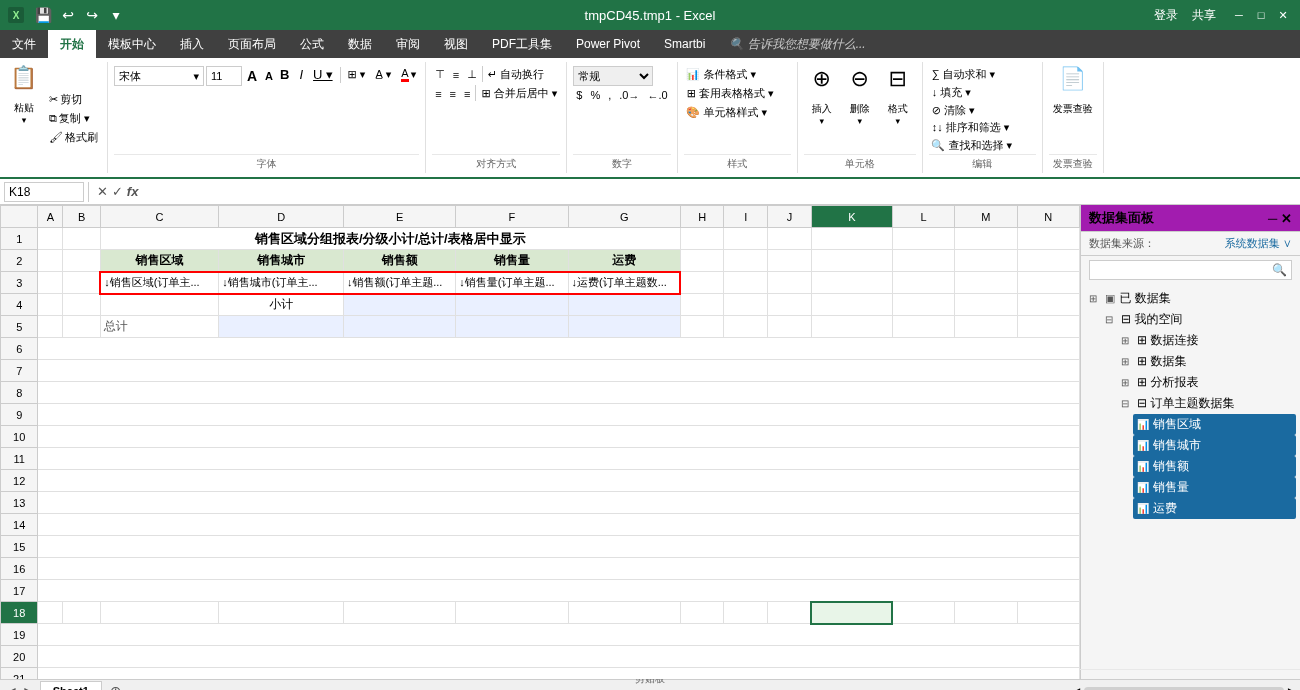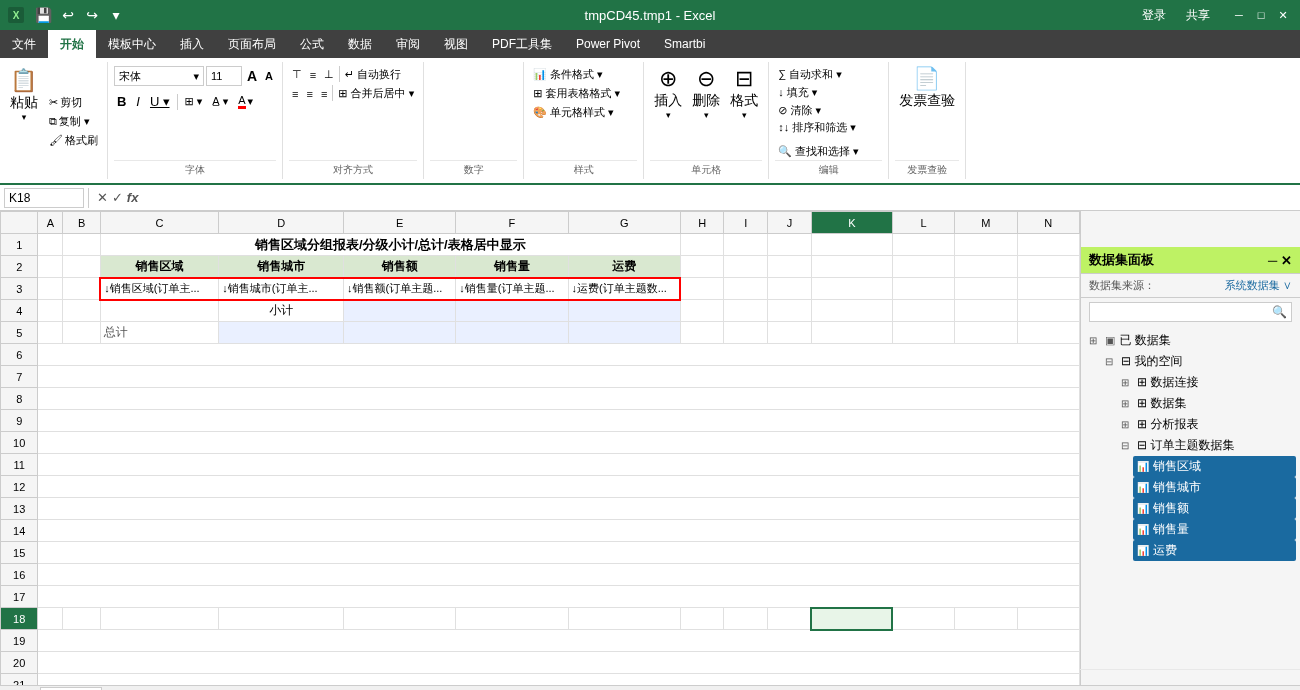--- a/index.html
+++ b/index.html
@@ -10,21 +10,21 @@
       height: 30px;
       background: #217346;
       display: flex;
       align-items: center;
       justify-content: space-between;
       padding: 0 8px;
       color: white;
     }
     .title-bar-left { display: flex; align-items: center; gap: 6px; }
     .title-bar-center { position: absolute; left: 50%; transform: translateX(-50%); font-size: 13px; color: white; }
-    .title-bar-right { display: flex; align-items: center; gap: 20px; font-size: 12px; }
+    .title-bar-right { display: flex; align-items: center; gap: 14px; font-size: 12px; }
     .title-icon { width: 16px; height: 16px; background: #1a5c38; border-radius: 2px; display: flex; align-items: center; justify-content: center; font-size: 10px; color: #90ee90; font-weight: bold; }
     .window-controls { display: flex; gap: 4px; }
     .win-btn { width: 18px; height: 18px; display: flex; align-items: center; justify-content: center; font-size: 11px; color: white; cursor: pointer; }
     .ribbon-tabs { display: flex; background: #404040; height: 28px; }
     .ribbon-tab {
       padding: 0 12px;
       height: 28px;
       display: flex;
       align-items: center;
       color: white;
@@ -53,29 +53,28 @@
     
     .right-panel {
       width: 220px;
       background: #f5f5f5;
       border-left: 1px solid #ccc;
       display: flex;
       flex-direction: column;
       font-size: 12px;
     }
     .panel-header {
-      background: #bef264;
+      background: #a21caf;
       padding: 4px 8px;
       display: flex;
       align-items: center;
       justify-content: space-between;
       font-weight: bold;
       font-size: 13px;
       border-bottom: 1px solid #ccc;
-      margin-top: 36px;
     }
     .panel-header-actions { display: flex; gap: 4px; }
     .panel-subheader { padding: 4px 8px; display: flex; align-items: center; justify-content: space-between; border-bottom: 1px solid #ccc; font-size: 11px; color: #555; }
     .panel-search { margin: 4px 8px; display: flex; border: 1px solid #ccc; background: white; }
     .panel-search input { border: none; outline: none; flex: 1; padding: 2px 4px; font-size: 11px; }
     .panel-search-icon { padding: 2px 4px; color: #777; }
 
     .panel-tree { padding: 4px; flex: 1; overflow-y: auto; }
     .tree-item { padding: 2px 4px; display: flex; align-items: center; gap: 4px; cursor: pointer; }
     .tree-expand { font-size: 10px; color: #555; width: 12px; }
@@ -100,21 +99,21 @@
 
     
     .quick-access { display: flex; align-items: center; gap: 4px; margin: 0 4px; }
     .qa-btn { width: 20px; height: 20px; display: flex; align-items: center; justify-content: center; cursor: pointer; font-size: 14px; color: white; }
     .ribbon-section { display: flex; flex-direction: column; border-right: 1px solid #e0e0e0; padding: 4px 6px 2px; }
     .ribbon-section-btns { display: flex; align-items: flex-start; flex-wrap: wrap; gap: 2px; flex: 1; }
     .ribbon-section-label { font-size: 10px; color: #666; text-align: center; margin-top: auto; border-top: 1px solid #e8e8e8; padding-top: 2px; }
 
     .big-btn { display: flex; flex-direction: column; align-items: center; justify-content: center; min-width: 36px; padding: 2px 4px; cursor: pointer; border-radius: 2px; }
     .big-btn-icon { font-size: 22px; line-height: 1; }
-    .big-btn-label { font-size: 14px; margin-top: 2px; }
+    .big-btn-label { font-size: 10px; margin-top: 12px; }
     .sm-btn { padding: 1px 3px; cursor: pointer; border-radius: 2px; font-size: 11px; display: flex; align-items: center; gap: 2px; white-space: nowrap; }
     .font-name-box { width: 90px; height: 20px; border: 1px solid #ccc; padding: 0 4px; font-size: 11px; display: flex; align-items: center; cursor: pointer; background: white; justify-content: space-between; }
     .font-size-box { width: 36px; height: 20px; border: 1px solid #ccc; padding: 0 4px; font-size: 11px; display: flex; align-items: center; background: white; }
     .format-select { width: 80px; height: 20px; border: 1px solid #ccc; font-size: 11px; }
 
     table.grid { border-collapse: collapse; table-layout: fixed; }
     table.grid td { border: 1px solid #e0e0e0; height: 22px; padding: 0 3px; font-size: 12px; overflow: hidden; white-space: nowrap; min-width: 20px; }
     table.grid td.col-h { background: #f5f5f5; text-align: center; font-size: 11px; border-color: #ccc; }
     table.grid tr.row-h td { background: #f5f5f5; text-align: center; font-size: 11px; width: 30px; border-color: #ccc; }
     .cell-title { text-align: center; font-weight: bold; font-size: 13px; background: white; }
@@ -157,20 +156,21 @@
   <div class="ribbon-tab">模板中心</div>
   <div class="ribbon-tab">插入</div>
   <div class="ribbon-tab">页面布局</div>
   <div class="ribbon-tab">公式</div>
   <div class="ribbon-tab">数据</div>
   <div class="ribbon-tab">审阅</div>
   <div class="ribbon-tab">视图</div>
   <div class="ribbon-tab">PDF工具集</div>
   <div class="ribbon-tab">Power Pivot</div>
   <div class="ribbon-tab">Smartbi</div>
+  <div class="ribbon-tab" style="color: rgba(255,255,255,0.7); font-style: italic;">🔍 告诉我您想要做什么...</div>
 </div>
 
 <div class="ribbon-content">
 
   <div class="ribbon-section" style="flex-direction: row; align-items: stretch;">
     <div style="display:flex; flex-direction:column; align-items:center; margin-right:4px;">
       <div class="big-btn" style="height:60px;">
         <div class="big-btn-icon">📋</div>
         <div class="big-btn-label">粘贴</div>
         <div style="font-size:9px;">▾</div>
@@ -178,21 +178,21 @@
     </div>
     <div style="display:flex; flex-direction:column; justify-content:center; gap:2px;">
       <div class="sm-btn"><span>✂</span> 剪切</div>
       <div class="sm-btn"><span>⧉</span> 复制 ▾</div>
       <div class="sm-btn"><span>🖌</span> 格式刷</div>
     </div>
     <div class="ribbon-section-label" style="position:absolute; bottom:4px; left:0; right:0; text-align:center; font-size:10px; color:#666;">剪贴板</div>
   </div>
 
   <div class="ribbon-section" style="min-width:160px;">
-    <div class="ribbon-section-btns" style="flex-direction:column; gap:7px;">
+    <div class="ribbon-section-btns" style="flex-direction:row; gap:1px;">
       <div style="display:flex; gap:2px; align-items:center;">
         <div class="font-name-box">
           <span>宋体</span>
           <span>▾</span>
         </div>
         <div class="font-size-box">
           <span>11</span>
         </div>
         <div class="sm-btn" style="font-size:14px; font-weight:bold;">A</div>
         <div class="sm-btn" style="font-size:11px; font-weight:bold;">A</div>
@@ -224,20 +224,36 @@
         <div class="sm-btn">≡</div>
         <div class="sm-btn">≡</div>
         <div style="width:1px; background:#ccc; height:16px;"></div>
         <div class="sm-btn">⊞ 合并后居中 ▾</div>
       </div>
     </div>
     <div class="ribbon-section-label">对齐方式</div>
   </div>
 
   <div class="ribbon-section" style="min-width:100px;">
+    <div class="ribbon-section-btns" style="flex-direction:column; gap:2px;">
+      <div style="display:flex; align-items:center; gap:2px;">
+        <select class="format-select">
+          <option>常规</option>
+          <option>数字</option>
+          <option>货币</option>
+        </select>
+      </div>
+      <div style="display:flex; gap:2px; align-items:center;">
+        <div class="sm-btn">$</div>
+        <div class="sm-btn">%</div>
+        <div class="sm-btn">,</div>
+        <div class="sm-btn">.0→</div>
+        <div class="sm-btn">←.0</div>
+      </div>
+    </div>
     <div class="ribbon-section-label">数字</div>
   </div>
 
   <div class="ribbon-section" style="min-width:120px;">
     <div class="ribbon-section-btns" style="flex-direction: column; gap:2px;">
       <div class="sm-btn">📊 条件格式 ▾</div>
       <div class="sm-btn">⊞ 套用表格格式 ▾</div>
       <div class="sm-btn">🎨 单元格样式 ▾</div>
     </div>
     <div class="ribbon-section-label">样式</div>
@@ -263,21 +279,21 @@
     </div>
     <div class="ribbon-section-label">单元格</div>
   </div>
 
   <div class="ribbon-section" style="min-width:120px;">
     <div class="ribbon-section-btns" style="flex-direction:column; gap:1px;">
       <div class="sm-btn">∑ 自动求和 ▾</div>
       <div class="sm-btn">↓ 填充 ▾</div>
       <div class="sm-btn">⊘ 清除 ▾</div>
     </div>
-    <div style="display:flex; flex-direction:column; gap:7px;">
+    <div style="display:flex; flex-direction:column; gap:1px;">
       <div class="sm-btn">↕↓ 排序和筛选 ▾</div>
       <div class="sm-btn">🔍 查找和选择 ▾</div>
     </div>
     <div class="ribbon-section-label">编辑</div>
   </div>
 
   <div class="ribbon-section" style="min-width:60px;">
     <div class="ribbon-section-btns">
       <div class="big-btn">
         <div class="big-btn-icon">📄</div>

